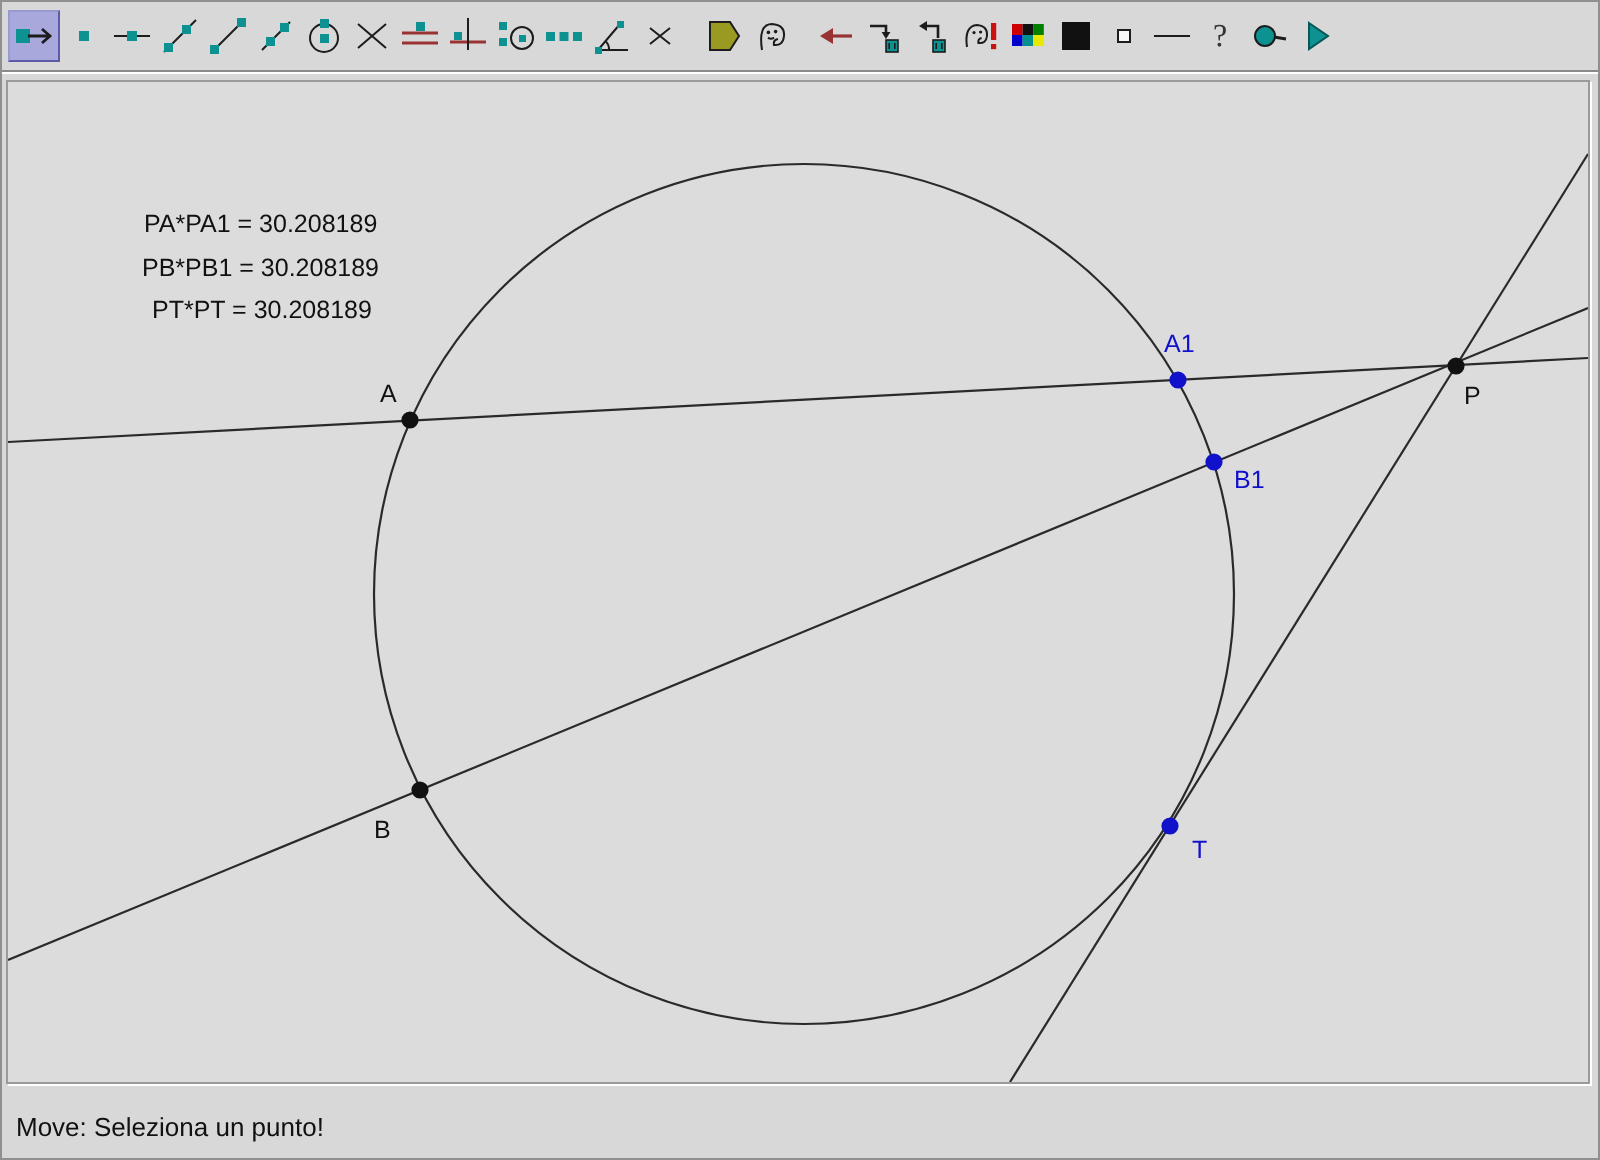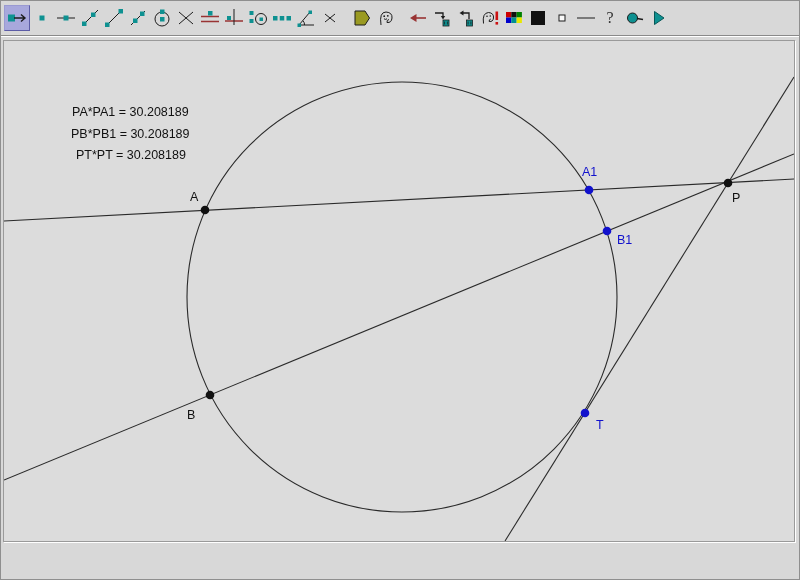--- a/index.html
+++ b/index.html
@@ -217,13 +217,16 @@
         <text x="578" y="135" fill="#1111cc">A1</text>
         <circle cx="603" cy="190" r="4.3" fill="#1111cc"></circle>
         <text x="613" y="203" fill="#1111cc">B1</text>
         <circle cx="581" cy="372" r="4.3" fill="#1111cc"></circle>
         <text x="592" y="388" fill="#1111cc">T</text>
         <text x="68" y="75" fill="#111">PA*PA1 = 30.208189</text>
         <text x="67" y="97" fill="#111">PB*PB1 = 30.208189</text>
         <text x="72" y="118" fill="#111">PT*PT = 30.208189</text>
       </svg>
   </div>
+  <div class="statusbar">
+    <span>Move: Seleziona un punto!</span>
+  </div>
 </div>
 
 </body></html>

